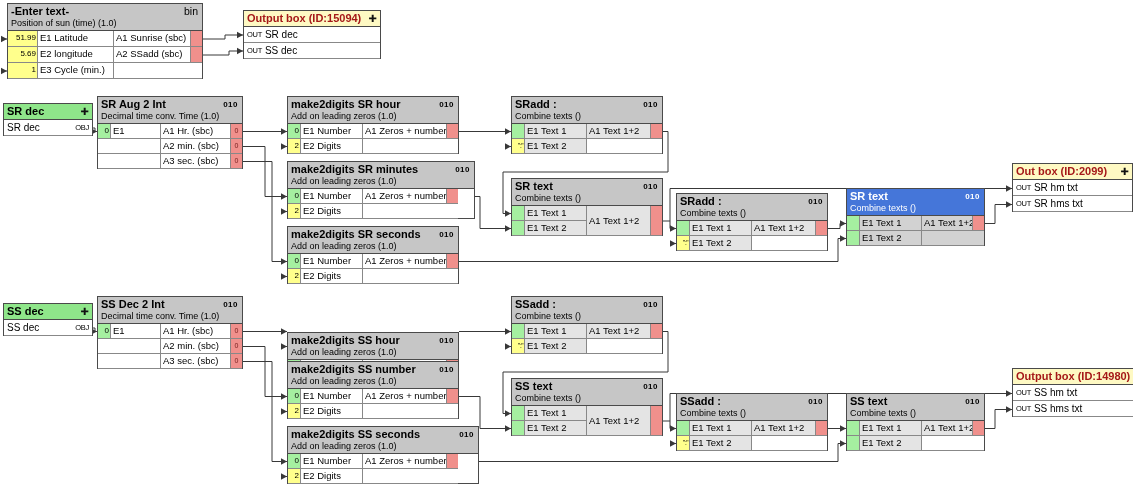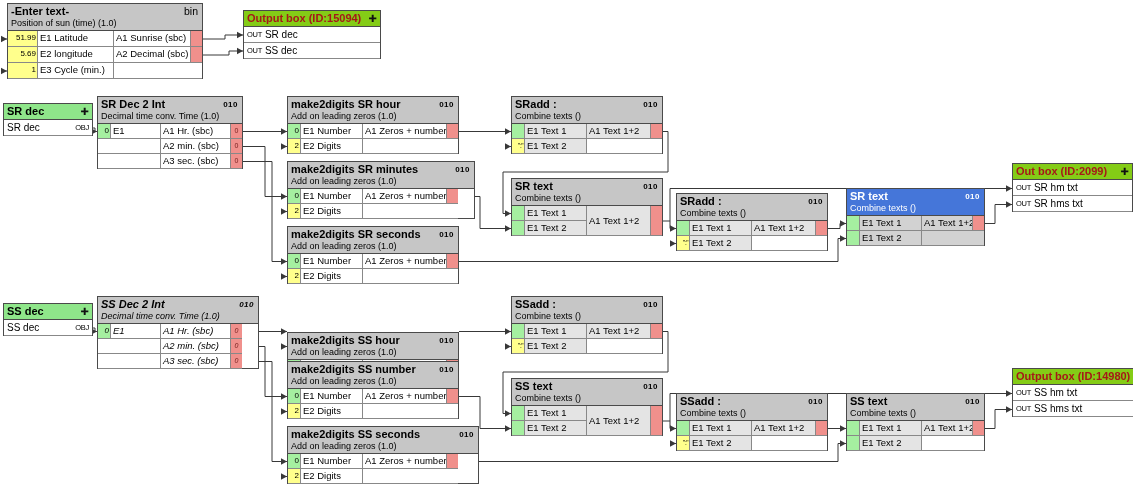--- a/index.html
+++ b/index.html
@@ -3,21 +3,21 @@
 <meta charset="utf-8">
 <style>
   html,body{margin:0;padding:0;background:#fff;}
   #canvas{position:relative;width:1133px;height:489px;background:#fff;overflow:hidden;
           font-family:"Liberation Sans",sans-serif;}
   #wires{position:absolute;left:0;top:0;z-index:1;}
   .block{position:absolute;border:1px solid #4a4a4a;background:#fff;box-sizing:border-box;z-index:2;}
   .hdr{position:relative;box-sizing:border-box;border-bottom:1px solid #4a4a4a;padding:1px 3px 0 3px;overflow:hidden;}
   .hdr.gray{background:#c6c6c6;color:#000;}
   .hdr.blue{background:#4576d9;color:#fff;}
-  .hdr.red{background:#84cc16;color:#a51818;}
+  .hdr.red{background:#fef9c3;color:#a51818;}
   .hdr.green{background:#8fe68a;color:#000;}
   .hdr .t{display:block;font-size:11px;font-weight:bold;line-height:13px;white-space:nowrap;}
   .hdr .sub{display:block;font-size:9px;line-height:11px;white-space:nowrap;}
   .hdr .tag{position:absolute;right:4px;top:3px;font-size:8px;font-weight:bold;letter-spacing:0.5px;}
   .hdr .tag.big{font-size:10.5px;font-weight:normal;top:1px;letter-spacing:0;}
   .hdr .icon{position:absolute;right:3px;top:1px;font-size:10px;line-height:14px;color:#111;cursor:pointer;}
   .hdr2{height:27px;}
   .hdr1{height:16px;padding-top:0;}
   .hdr1 .t{line-height:15px;}
   .grid{display:grid;}
@@ -125,21 +125,21 @@
         <span class="sub">Position of sun (time) (1.0)</span>
         <span class="tag big">bin</span>
       </div>
       <div class="grid" style="grid-template-columns: 30px 76px 77px 11px; grid-auto-rows: 16px;">
         <div class="c cst y">51.99</div>
         <div class="c lbl">E1 Latitude</div>
         <div class="c lbl">A1 Sunrise (sbc)</div>
         <div class="c r nr"></div>
         <div class="c cst y">5.69</div>
         <div class="c lbl">E2 longitude</div>
-        <div class="c lbl">A2 Decimal (sbc)</div>
+        <div class="c lbl">A2 SSadd (sbc)</div>
         <div class="c r nr"></div>
         <div class="c cst y">1</div>
         <div class="c lbl">E3 Cycle (min.)</div>
         <div class="c nr" style="grid-column: 3 / span 2;"></div>
       </div>
     </div>
     <div class="block" style="left: 243px; top: 10px; width: 138px; height: 49px;">
       <div class="hdr red hdr1">
         <span class="t">Output box (ID:15094)</span>
         <span class="icon">✚</span>
@@ -158,21 +158,21 @@
         <span class="t">SR dec</span>
         <span class="icon">✚</span>
       </div>
       <div class="iorow">
         <span>SR dec</span>
         <span class="iotag right">OBJ</span>
       </div>
     </div>
     <div class="block" style="left: 97px; top: 96px; width: 146px; height: 73px;">
       <div class="hdr gray hdr2">
-        <span class="t">SR Dec 2 Int</span>
+        <span class="t">SR Aug 2 Int</span>
         <span class="sub">Decimal time conv. Time (1.0)</span>
         <span class="tag">010</span>
       </div>
       <div class="grid" style="grid-template-columns: 13px 50px 70px 11px; grid-auto-rows: 15px;">
         <div class="c cst g">0</div>
         <div class="c lbl">E1</div>
         <div class="c lbl">A1 Hr. (sbc)</div>
         <div class="c r nr">0</div>
         <div class="c lbl" style="grid-column: 1 / span 2;"></div>
         <div class="c lbl">A2 min. (sbc)</div>
@@ -310,21 +310,21 @@
     <div class="block" style="left: 3px; top: 303px; width: 90px; height: 33px;">
       <div class="hdr green hdr1">
         <span class="t">SS dec</span>
         <span class="icon">✚</span>
       </div>
       <div class="iorow">
         <span>SS dec</span>
         <span class="iotag right">OBJ</span>
       </div>
     </div>
-    <div class="block" style="left: 97px; top: 296px; width: 162px; height: 73px; font-style: italic;">
+    <div class="block" style="left: 97px; top: 296px; width: 146px; height: 73px;">
       <div class="hdr gray hdr2">
         <span class="t">SS Dec 2 Int</span>
         <span class="sub">Decimal time conv. Time (1.0)</span>
         <span class="tag">010</span>
       </div>
       <div class="grid" style="grid-template-columns: 13px 50px 70px 11px; grid-auto-rows: 15px;">
         <div class="c cst g">0</div>
         <div class="c lbl">E1</div>
         <div class="c lbl">A1 Hr. (sbc)</div>
         <div class="c r nr">0</div>

